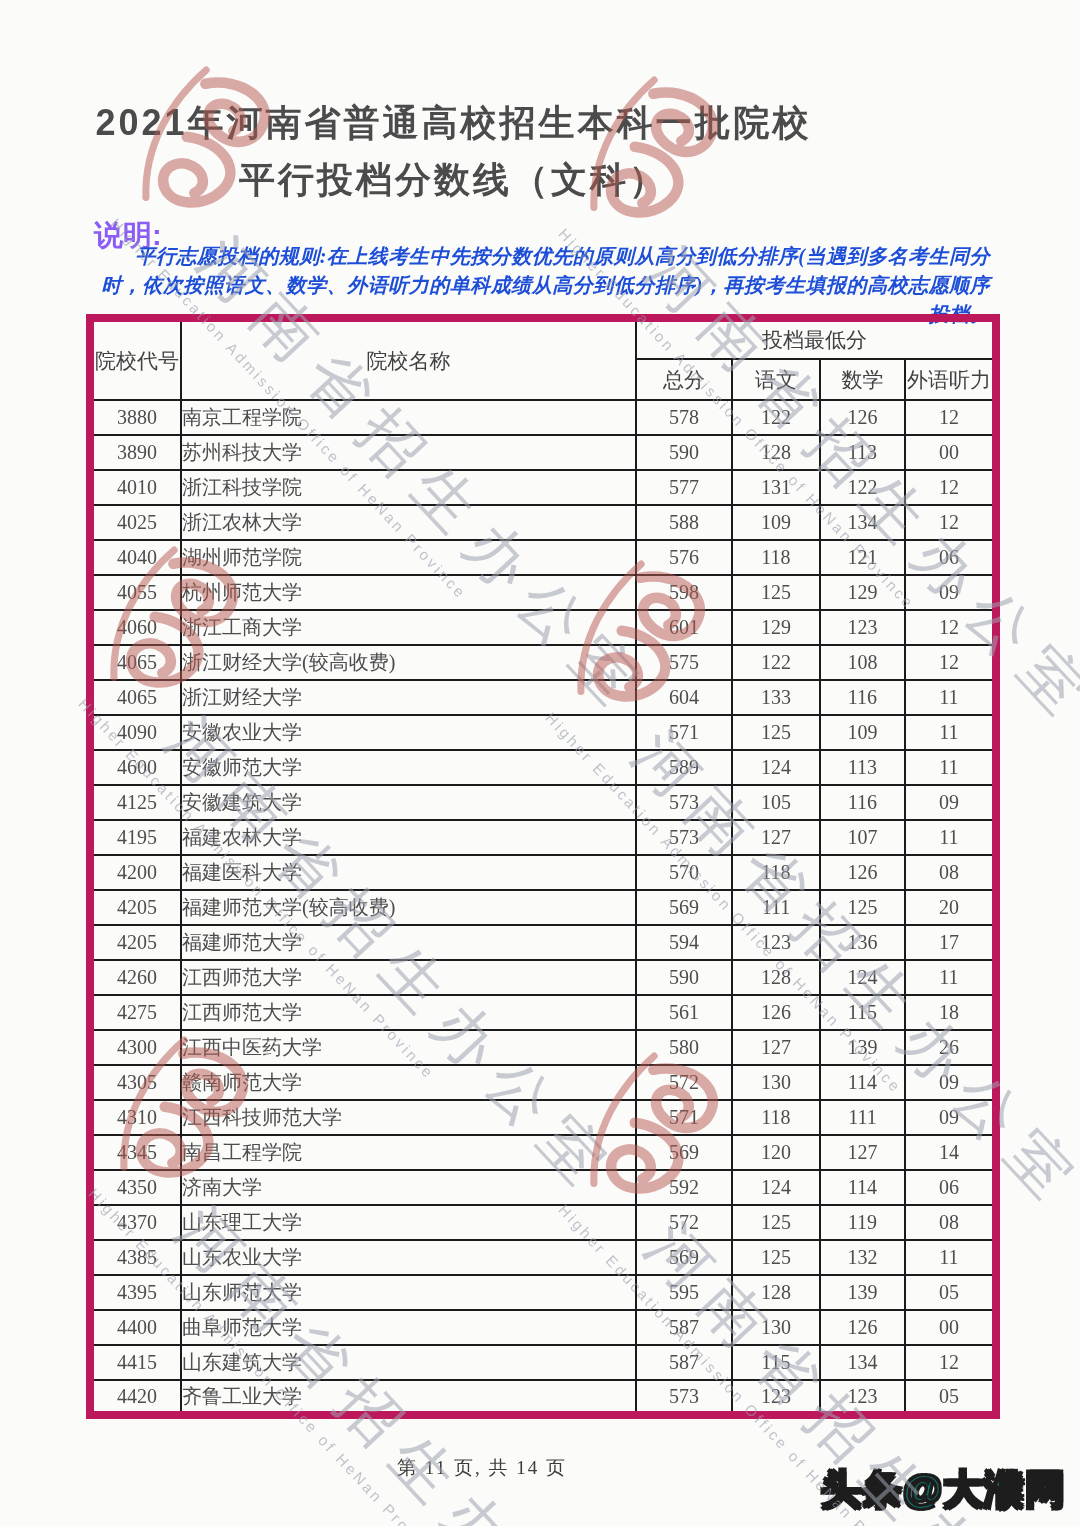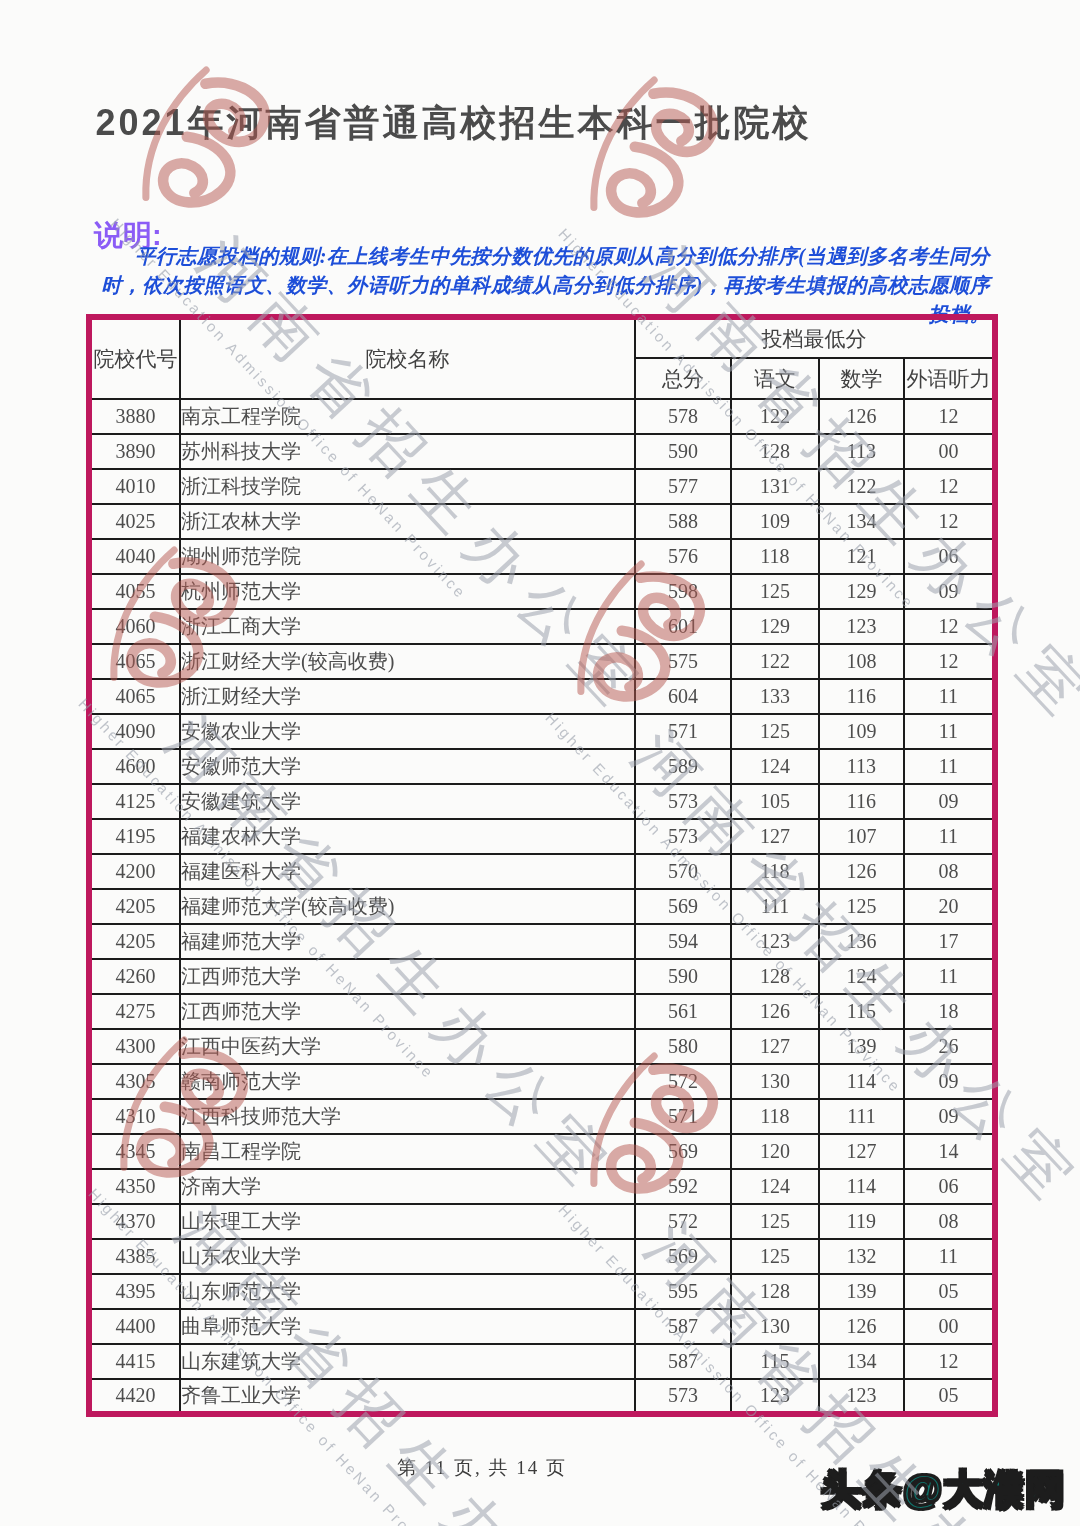--- a/index.html
+++ b/index.html
@@ -55,21 +55,21 @@
     white-space:nowrap;
   }
   table.scores thead th {
     height:41px;
     font-weight:400;
     font-size:21px;
     color:#414141;
   }
   table.scores tbody td { height:35px; }
   table.scores td.name-cell { text-align:left; }
-  table.scores { border:6px solid #be185d; }
+  table.scores { border:8px solid #be185d; }
   
   .footer-page {
     position:absolute; left:0; top:1455px; width:964px;
     text-align:center; font-size:19px; color:#3c3c3c;
     letter-spacing:2px;
   }
   
   .source-badge {
     position:absolute; right:14px; top:1462px;
     font-family:"Liberation Sans", sans-serif;
@@ -111,20 +111,21 @@
   }
   .content-layer { position:absolute; inset:0; z-index:1; }
 </style>
 </head>
 <body>
 
 <div class="content-layer">
 
   <div class="title-wrap">
     <div>2021年河南省普通高校招生本科一批院校</div>
+    <div>平行投档分数线（文科）</div>
   </div>
 
   <div class="note-label">说明:</div>
   <div class="note-para">平行志愿投档的规则:在上线考生中先按分数优先的原则从高分到低分排序(当遇到多名考生同分时，依次按照语文、数学、外语听力的单科成绩从高分到低分排序)，再按考生填报的高校志愿顺序投档。</div>
 
   <table class="scores">
     <colgroup>
       <col style="width:91px">
         <col style="width:455px">
         <col style="width:96px">

